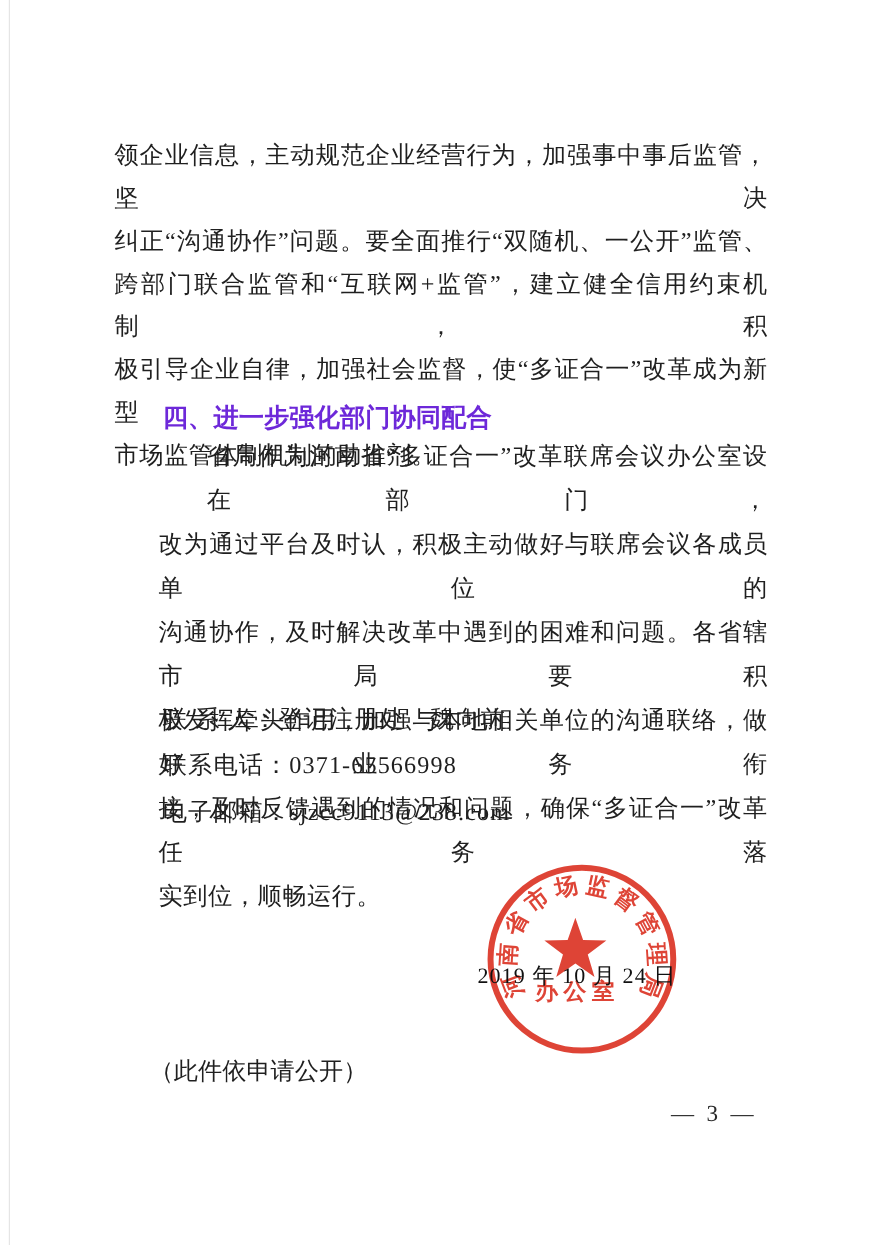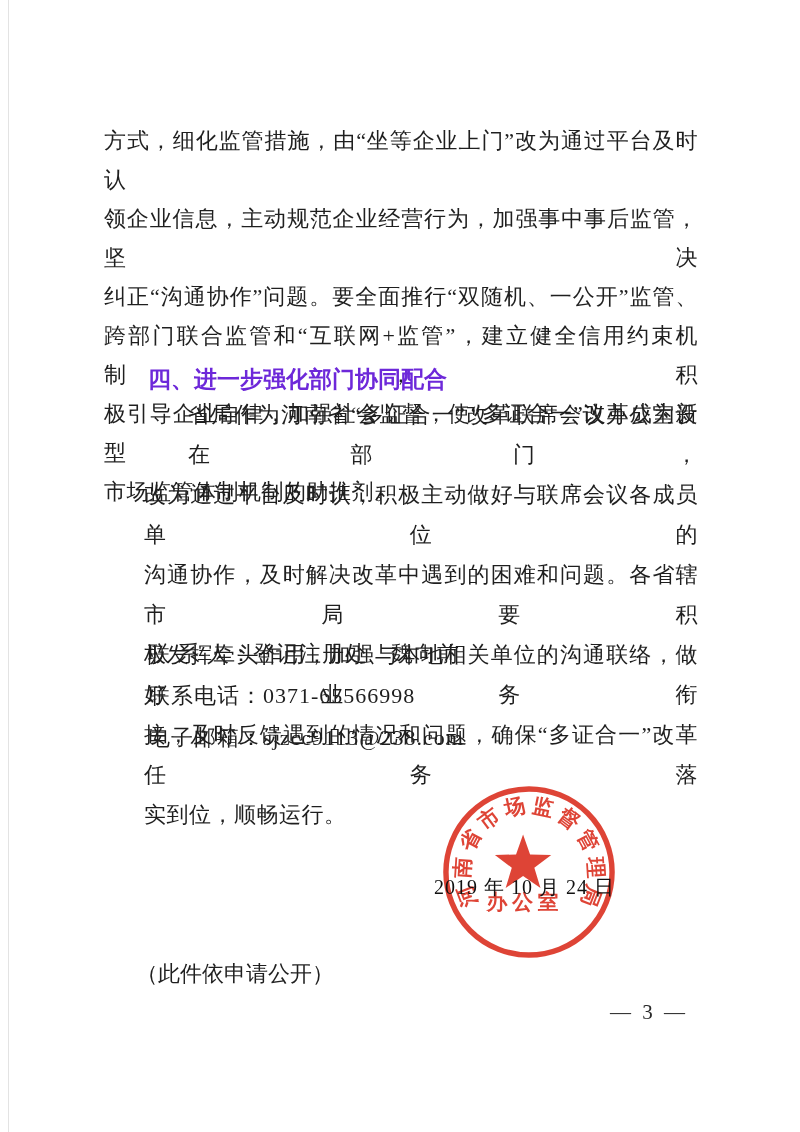--- a/index.html
+++ b/index.html
@@ -63,21 +63,20 @@
   }
 </style>
 </head>
 <body>
 
 <div class="page">
 
   <div class="scan-edge"></div>
 
   <div class="para" id="para1">
-    <div class="textline just">方式，细化监管措施，由“坐等企业上门”改为通过平台及时认</div>
     <div class="textline just">领企业信息，主动规范企业经营行为，加强事中事后监管，坚决</div>
     <div class="textline just">纠正“沟通协作”问题。要全面推行“双随机、一公开”监管、</div>
     <div class="textline just">跨部门联合监管和“互联网+监管”，建立健全信用约束机制，积</div>
     <div class="textline just">极引导企业自律，加强社会监督，使“多证合一”改革成为新型</div>
     <div class="textline">市场监管体制机制的助推剂。</div>
   </div>
 
   <div id="section-heading">四、进一步强化部门协同配合</div>
 
   <div class="para lh40" id="para2">

